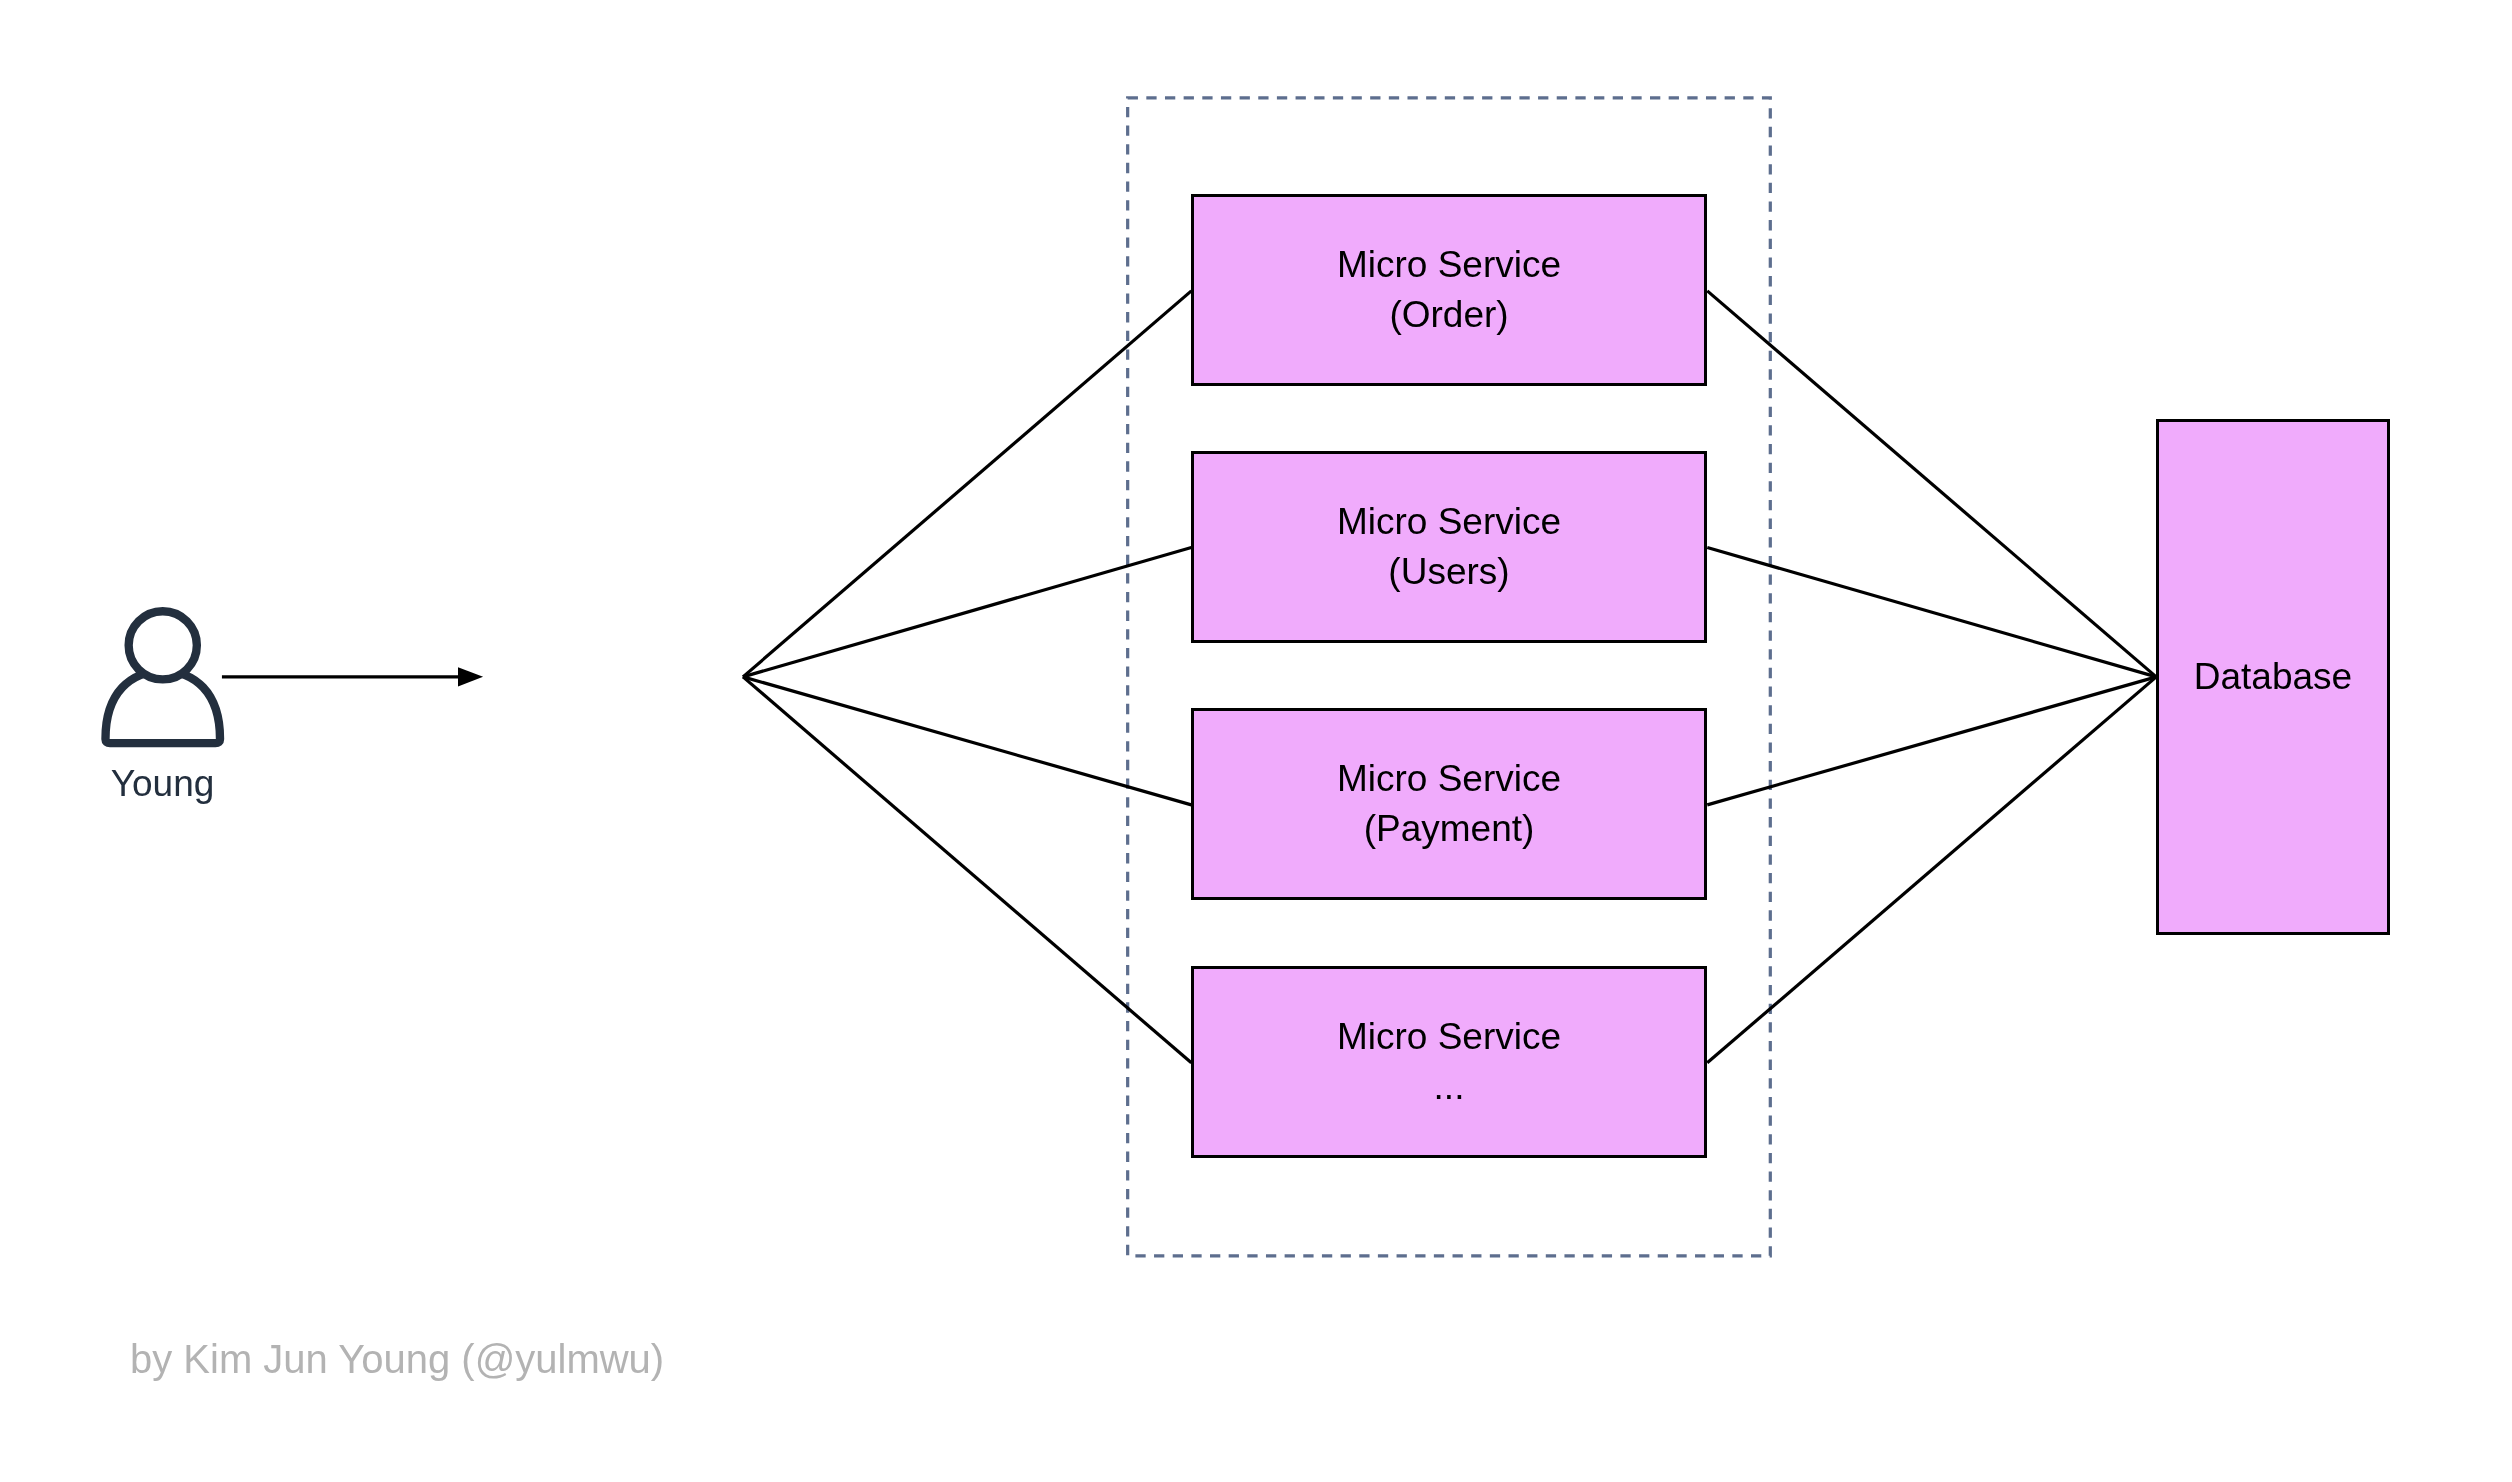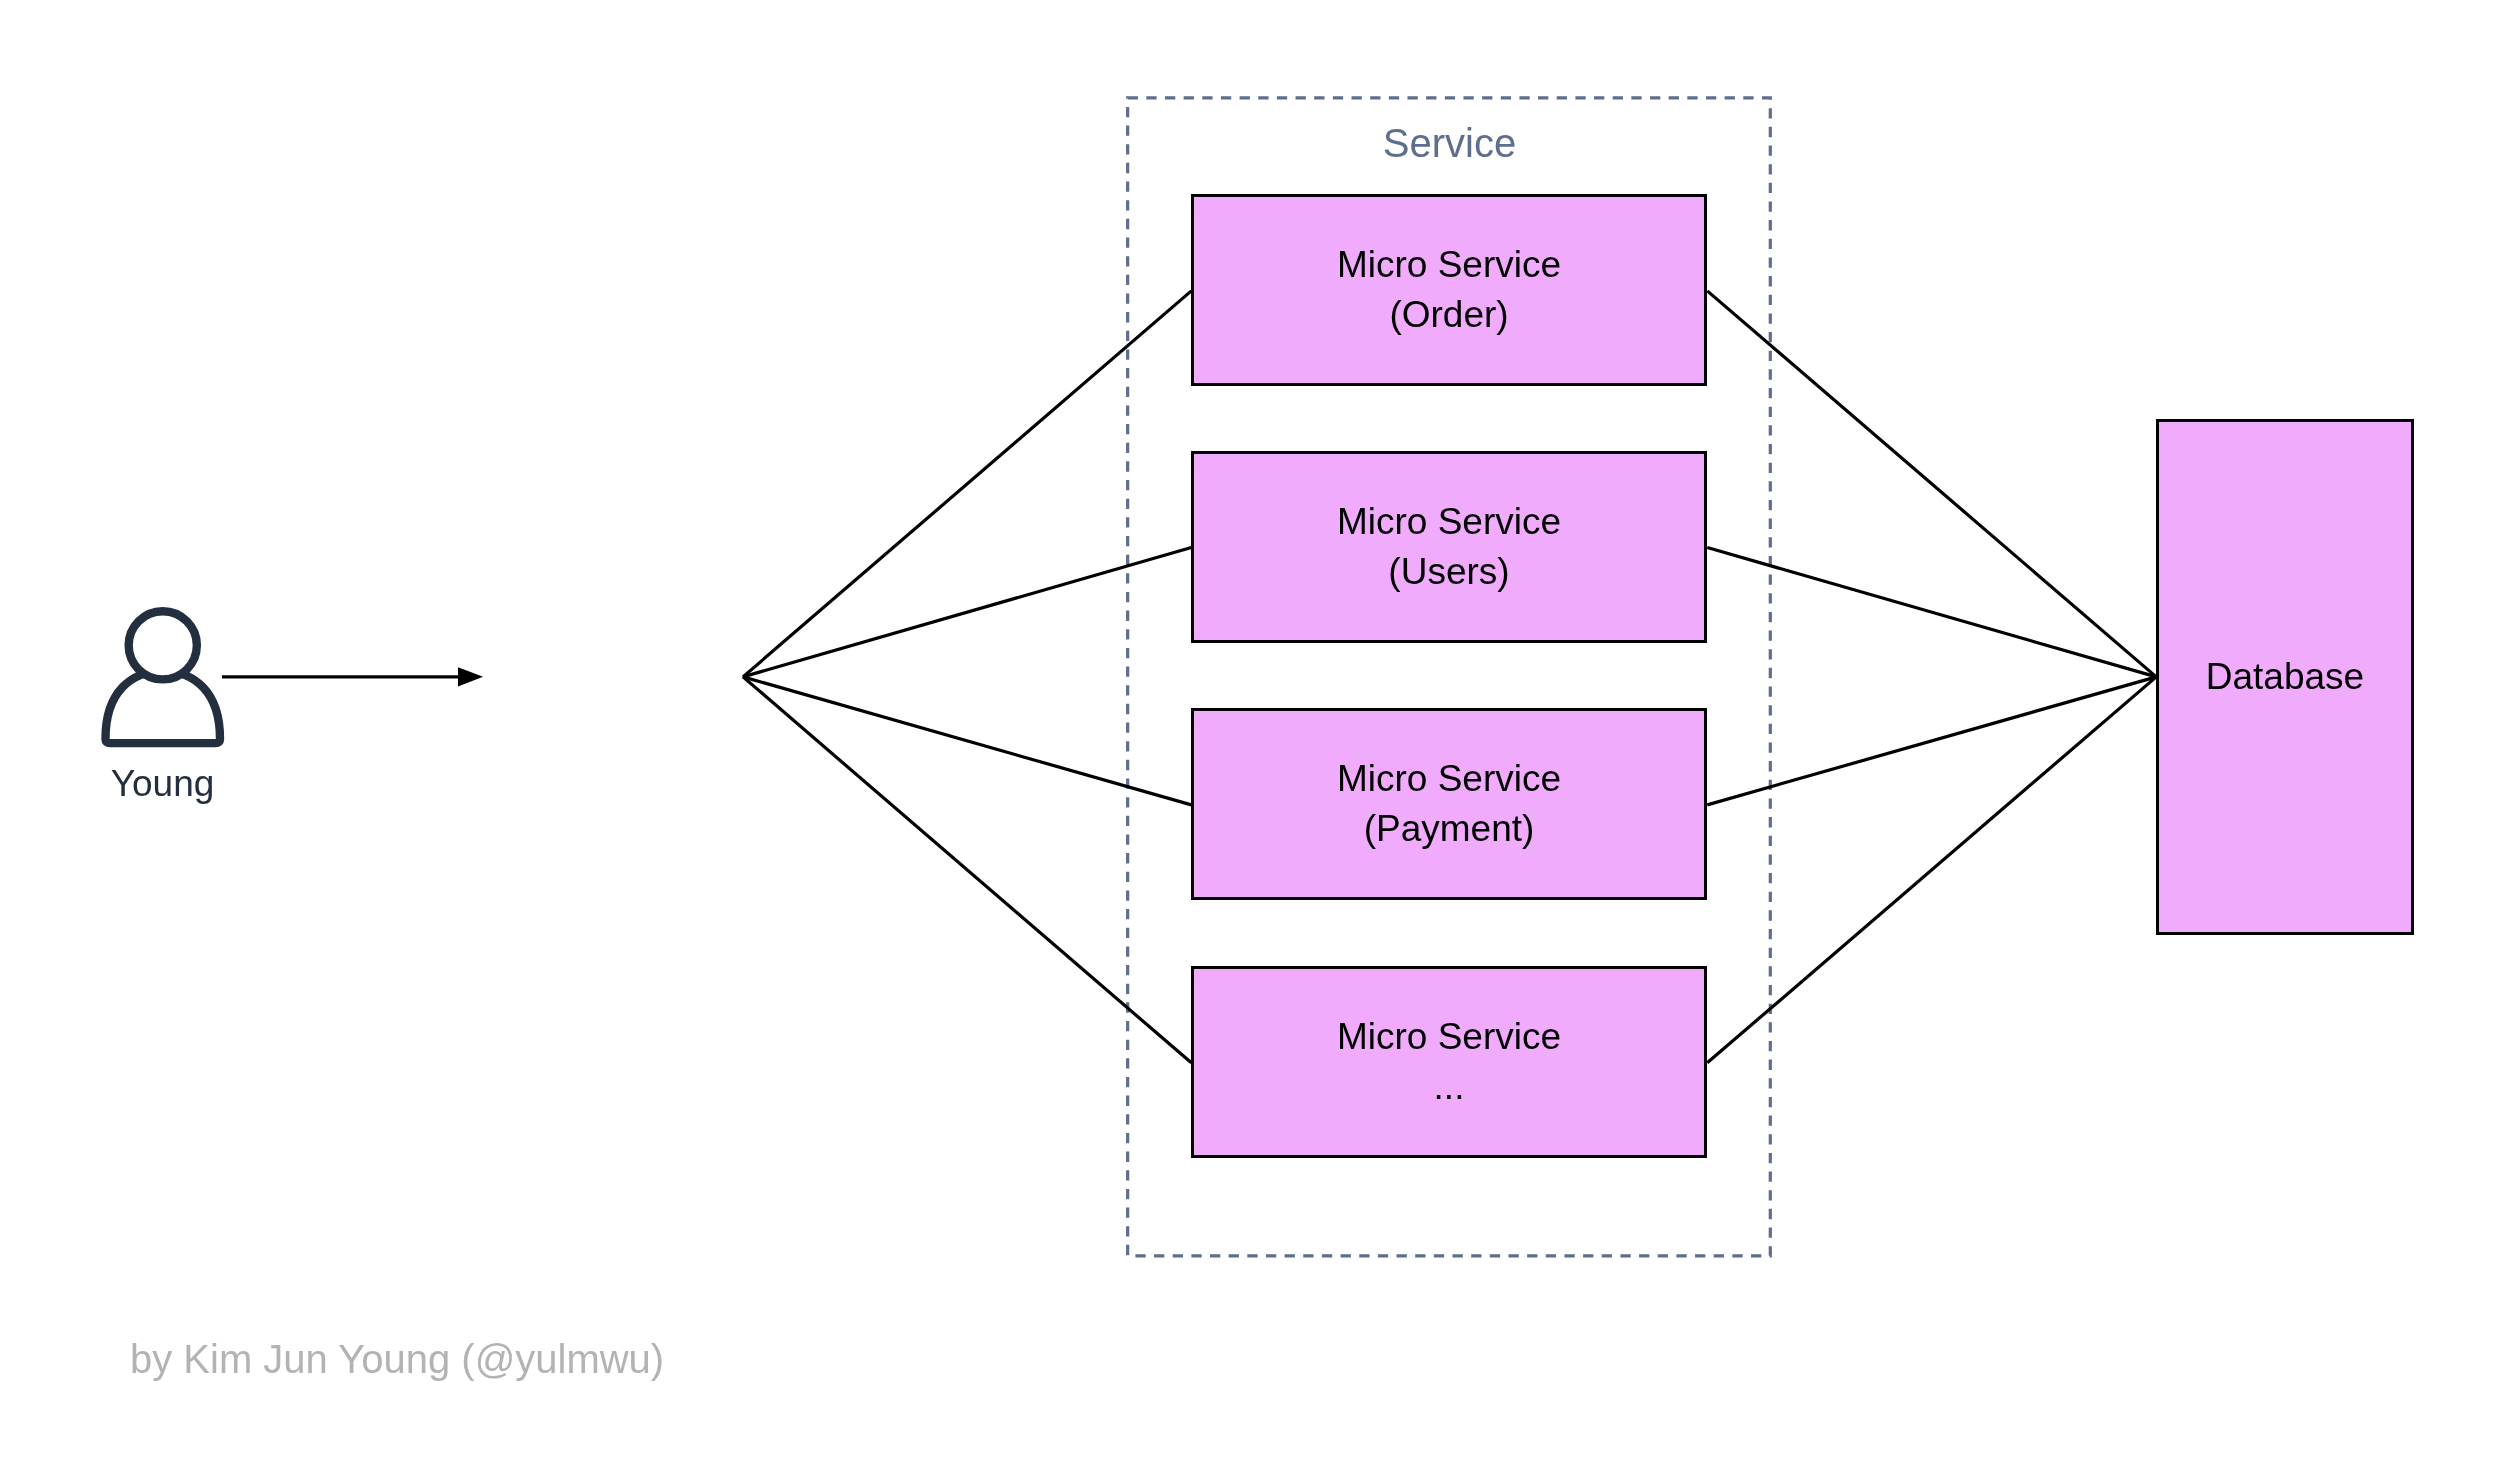--- a/index.html
+++ b/index.html
@@ -33,21 +33,21 @@
     justify-content: center;
     text-align: center;
     font-size: 37px;
     line-height: 50px;
     color: #000000;
   }
   .node-interface {
     left: 483px; top: 418px; width: 260px; height: 517px;
   }
   .node-database {
-    left: 2156px; top: 419px; width: 258px; height: 516px;
+    left: 2156px; top: 419px; width: 234px; height: 516px;
   }
   .micro {
     left: 1191px; width: 516px; height: 192px;
   }
   .micro-0 { top: 194px; }
   .micro-1 { top: 451px; }
   .micro-2 { top: 708px; }
   .micro-3 { top: 966px; }
   .service-title {
     position: absolute;
@@ -103,21 +103,20 @@
 
     <g stroke="#232F3E">
       <path d="M 164 1148 C 164 1076 204 1043 253 1043 C 302 1043 342 1076 342 1148 L 342 1149 Q 342 1155 335 1155 L 171 1155 Q 164 1155 164 1149 Z" fill="#ffffff" stroke-width="13" stroke-linejoin="round"></path>
       <circle cx="253" cy="1003" r="53" fill="#ffffff" stroke-width="13"></circle>
     </g>
   </svg>
 
   <div class="client-label">Young</div>
 
 
-  <div class="service-title">Service</div>
 
   <div class="node micro micro-0">
     <span>Micro Service</span>
     <span>(Order)</span>
   </div>
   <div class="node micro micro-1">
     <span>Micro Service</span>
     <span>(Users)</span>
   </div>
   <div class="node micro micro-2">

